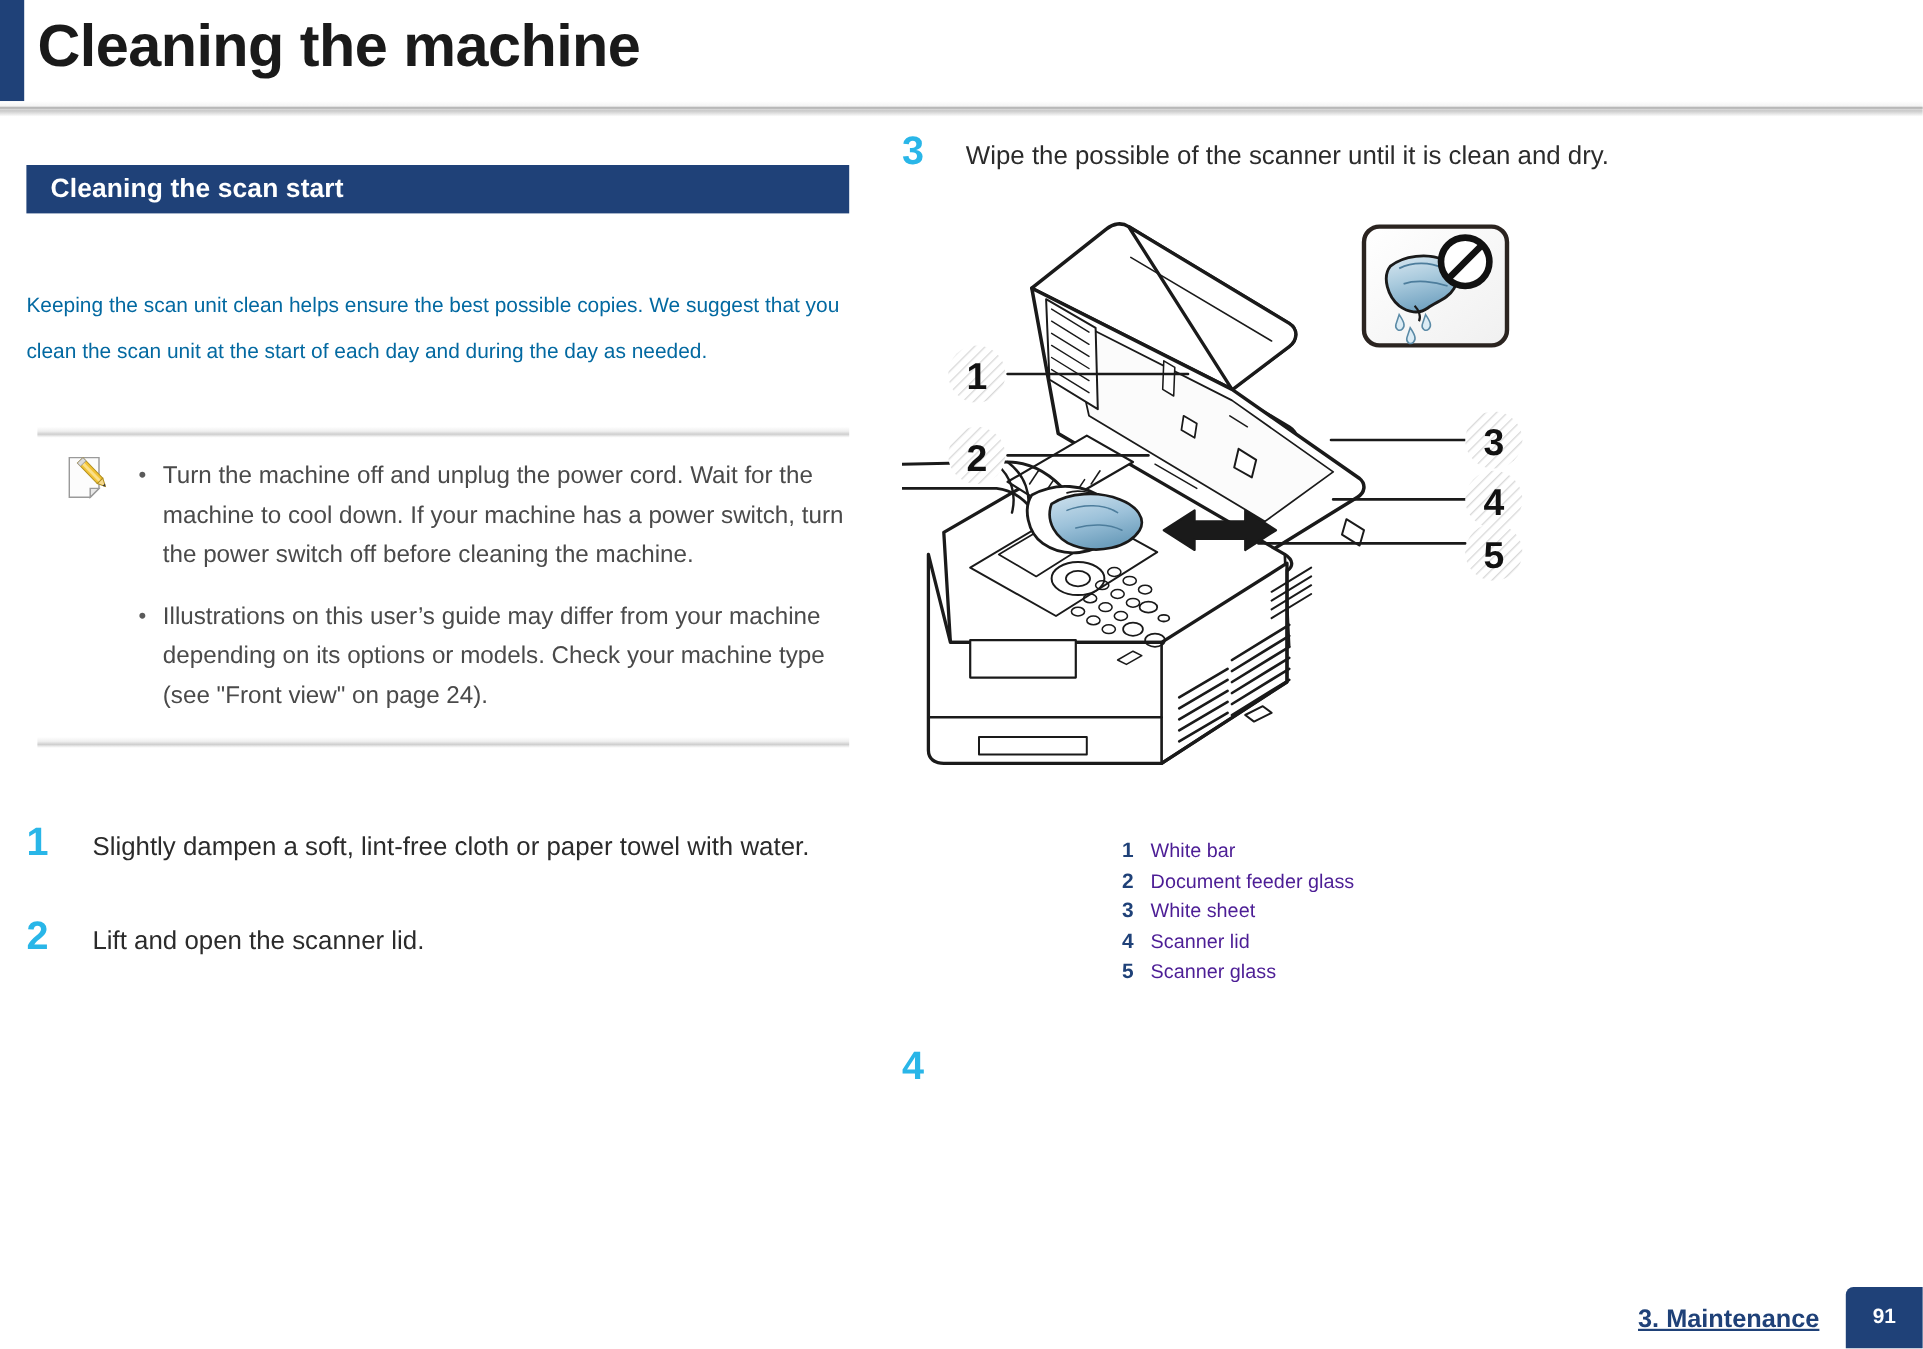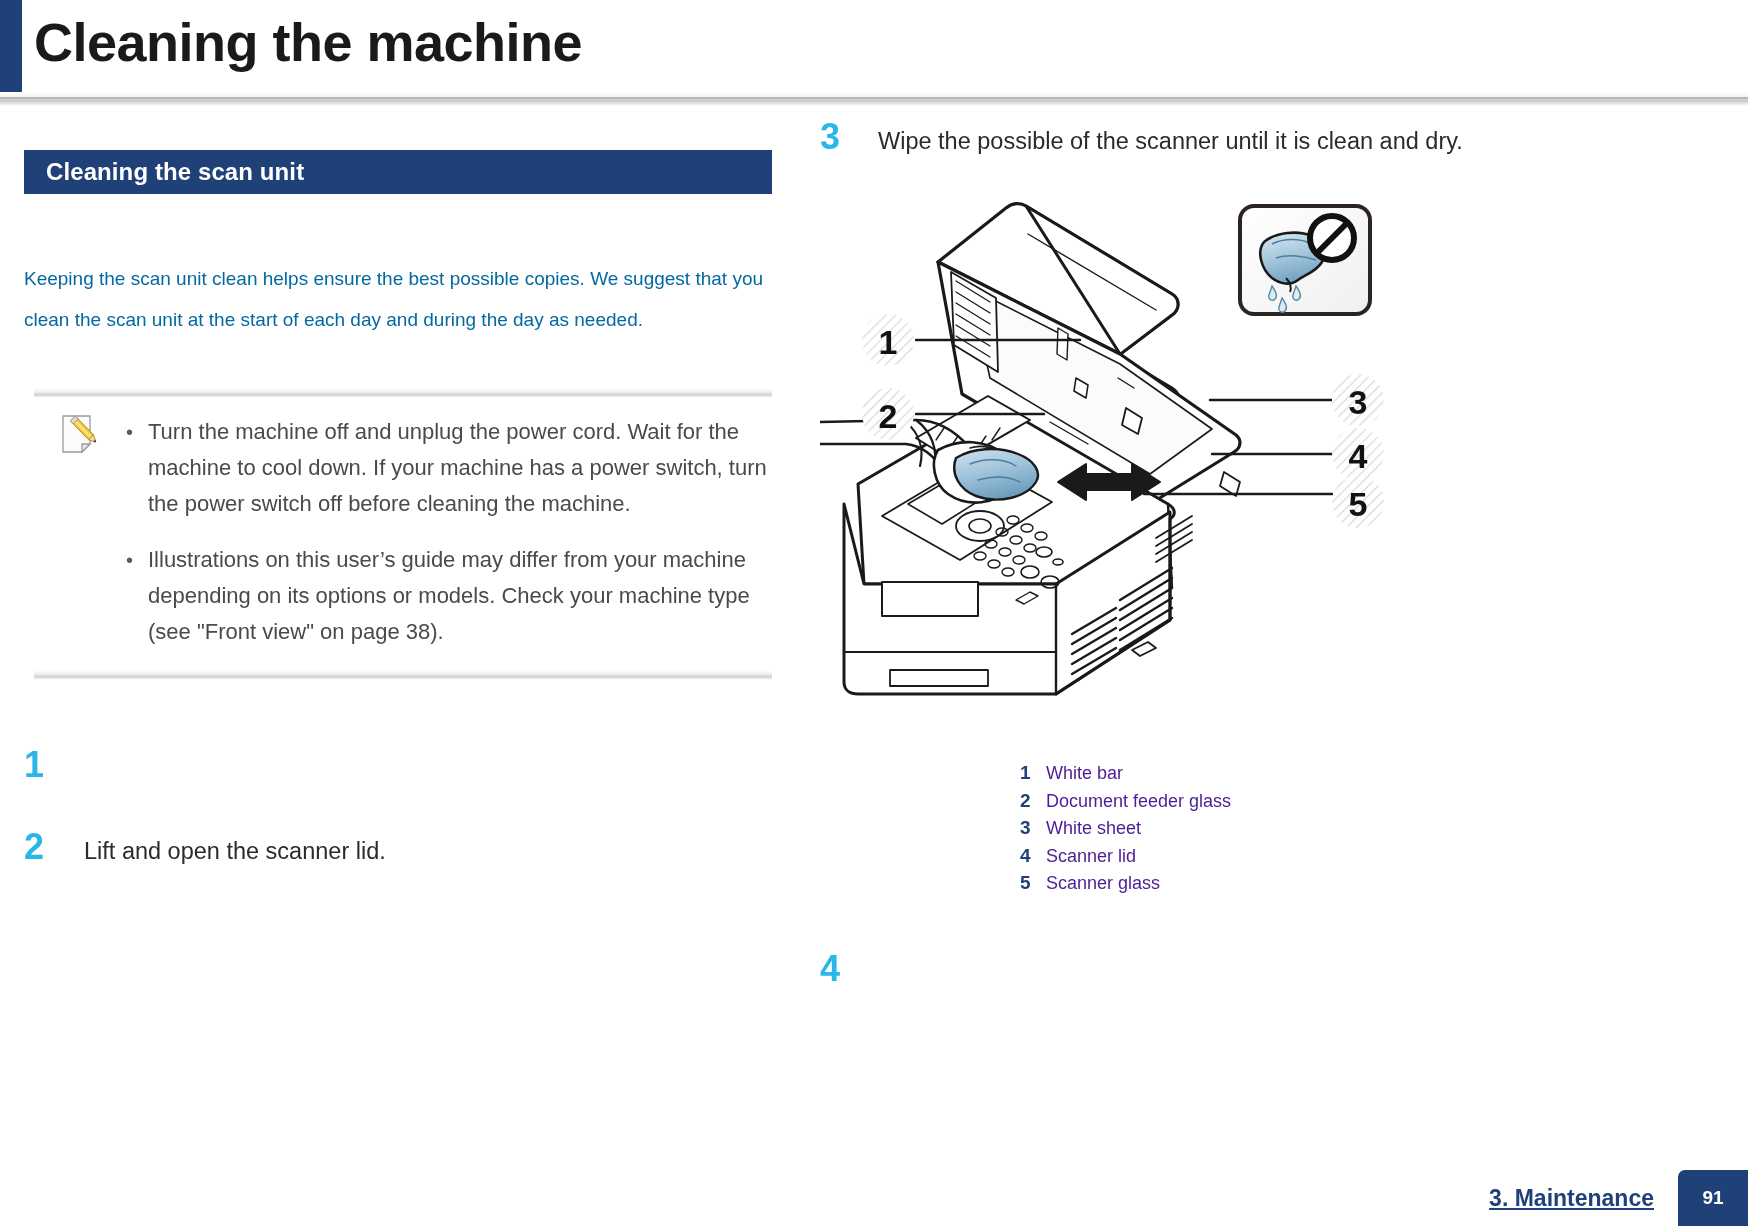--- a/index.html
+++ b/index.html
@@ -240,21 +240,21 @@
 <div id="page-header">
   <div id="header-accent-bar"></div>
   <div id="page-title">Cleaning the machine</div>
 </div>
 <div id="header-rule"></div>
 <div id="header-rule-line"></div>
 
 <div id="col-left">
 
   <div id="section-bar">
-    <span id="section-bar-label">Cleaning the scan unit</span>
+    <span id="section-bar-label">Cleaning the scan start</span>
   </div>
 
   <p id="intro-paragraph">Keeping the scan unit clean helps ensure the best possible copies. We suggest that you clean the scan unit at the start of each day and during the day as needed.</p>
 
   <div id="note-box">
     <div class="note-hr" id="note-hr-top"></div>
 
     <div id="note-icon">
       <svg width="40" height="42" viewBox="0 0 40 42">
         <path d="M3 2 L30 2 L30 30 L22 38 L3 38 Z" fill="#fcfcfc" stroke="#9a9a9a" stroke-width="1.3"></path>
@@ -269,29 +269,30 @@
       </svg>
     </div>
 
     <div id="note-body">
       <div class="note-bullet-row">
         <span class="note-bullet-dot">•</span>
         <span class="note-bullet-text">Turn the machine off and unplug the power cord. Wait for the machine to cool down. If your machine has a power switch, turn the power switch off before cleaning the machine.</span>
       </div>
       <div class="note-bullet-row">
         <span class="note-bullet-dot">•</span>
-        <span class="note-bullet-text">Illustrations on this user’s guide may differ from your machine depending on its options or models. Check your machine type (see "Front view" on page 38).</span>
+        <span class="note-bullet-text">Illustrations on this user’s guide may differ from your machine depending on its options or models. Check your machine type (see "Front view" on page 24).</span>
       </div>
     </div>
 
     <div class="note-hr" id="note-hr-bottom"></div>
   </div>
 
   <div class="step-row" id="step1-row">
     <span class="step-num">1</span>
+    <span class="step-text">Slightly dampen a soft, lint-free cloth or paper towel with water.</span>
   </div>
 
   <div class="step-row" id="step2-row">
     <span class="step-num">2</span>
     <span class="step-text">Lift and open the scanner lid.</span>
   </div>
 
 </div>
 
 <div id="col-right">

